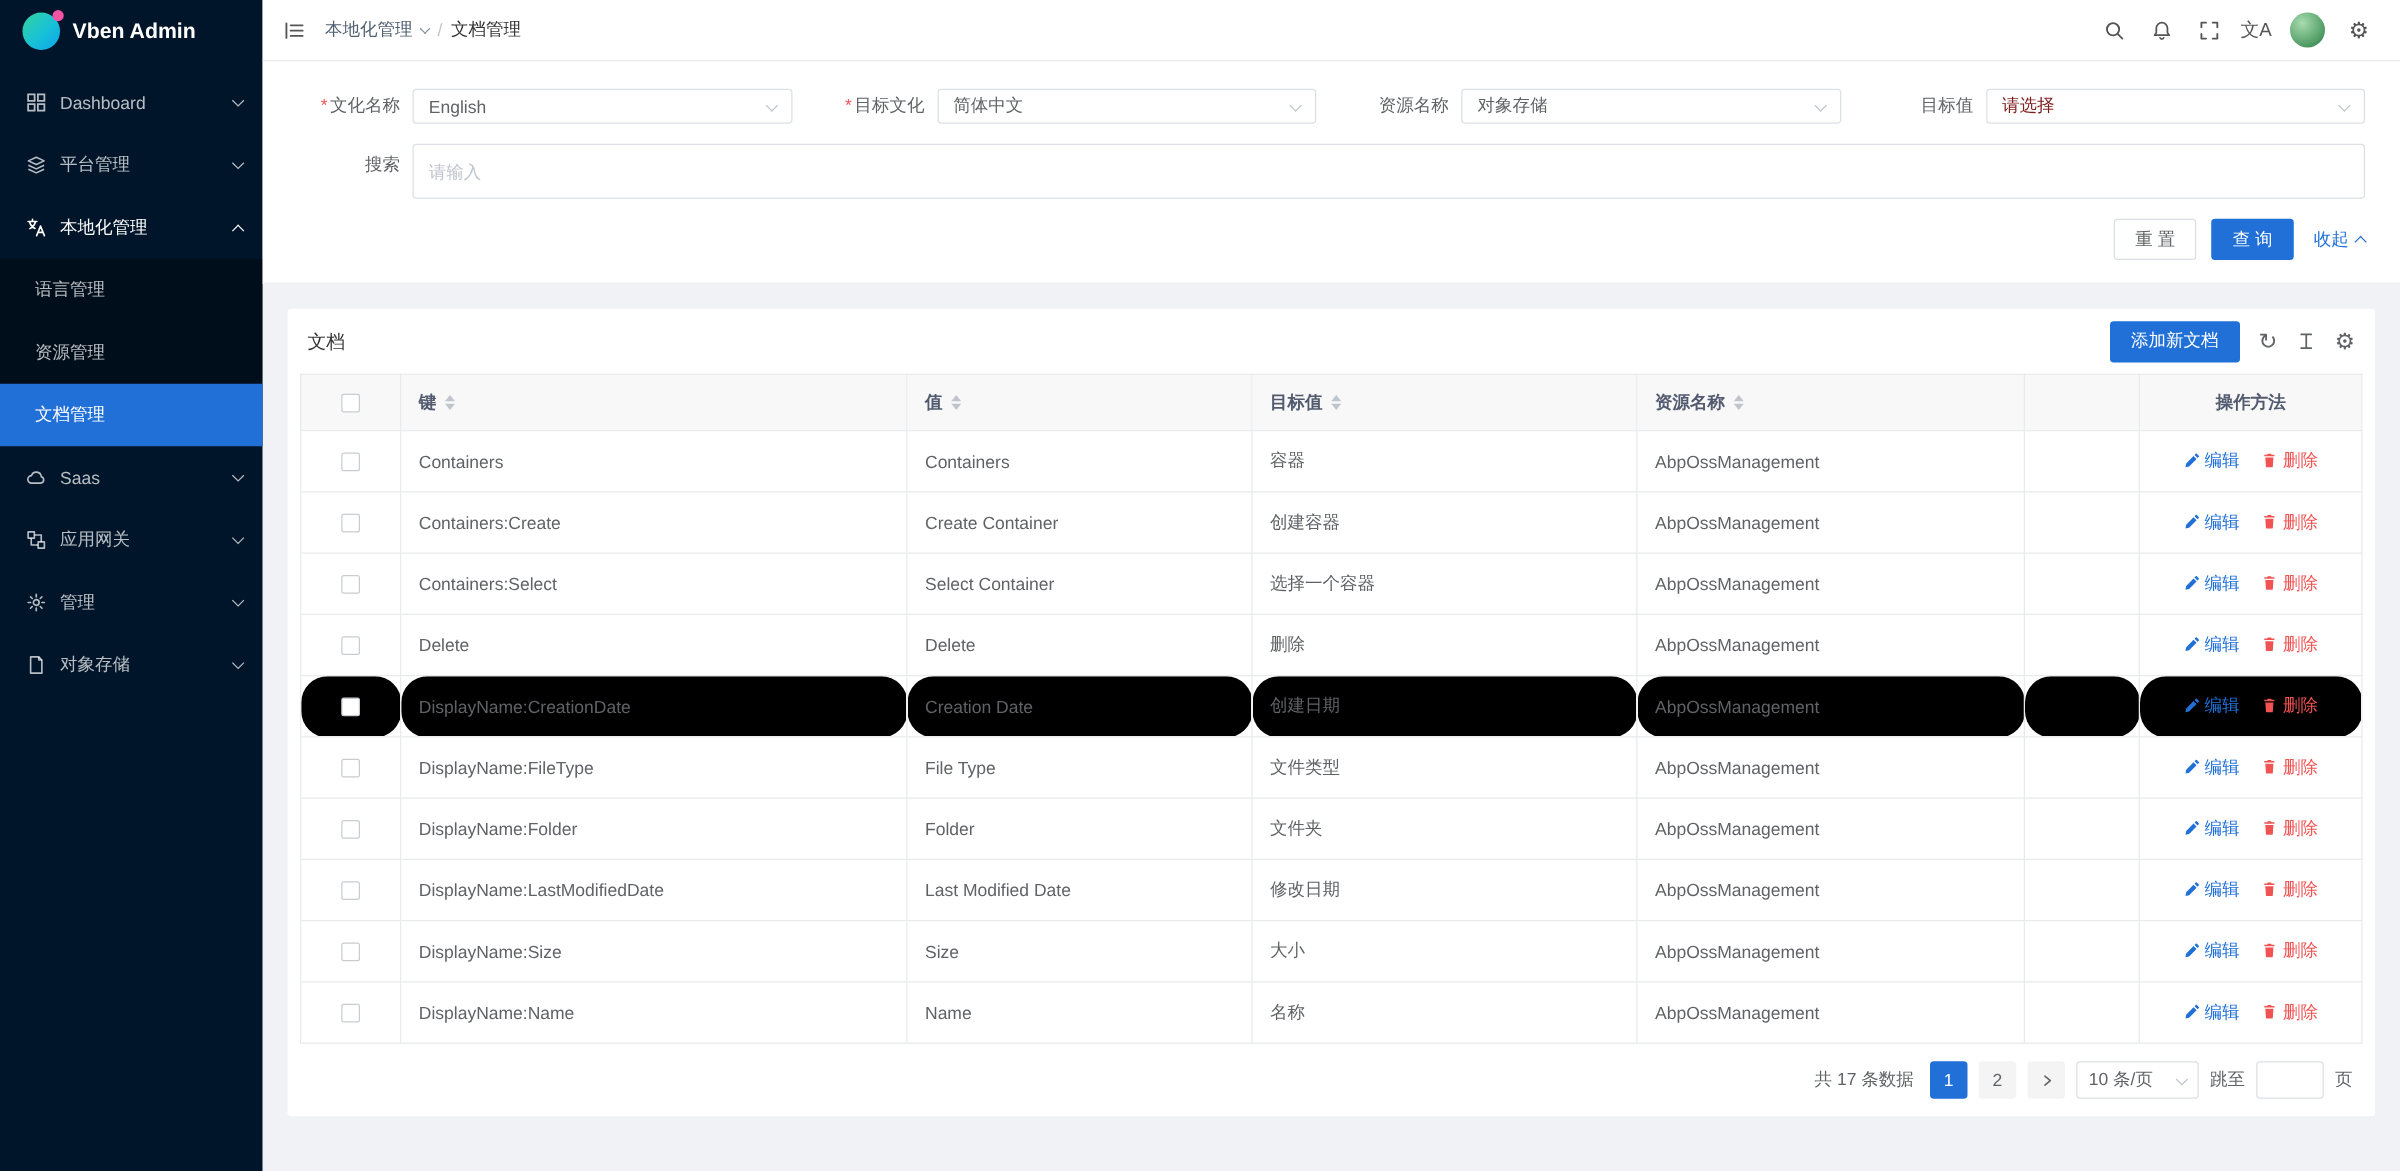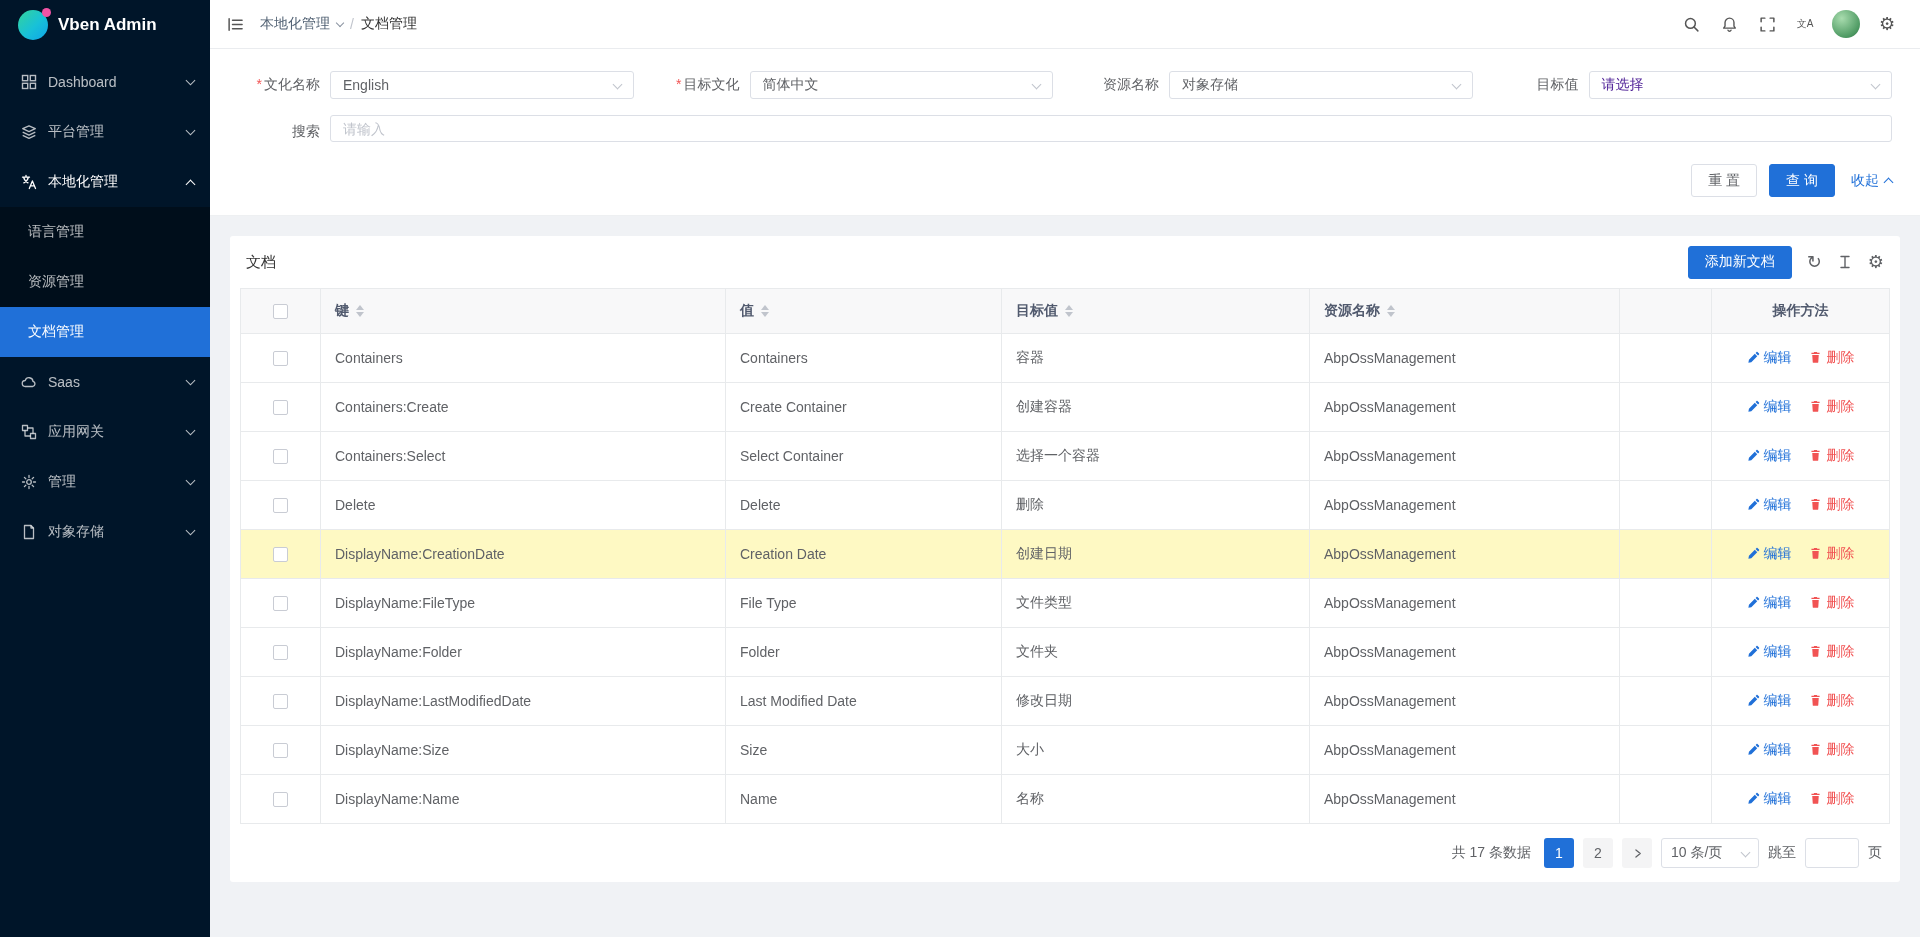--- a/index.html
+++ b/index.html
@@ -28,55 +28,55 @@
   .main { flex:1; display:flex; flex-direction:column; height:100%; overflow:hidden; }
   .topbar { height:49px; background:#fff; display:flex; align-items:center; justify-content:space-between; padding:0 16px 0 8px; border-bottom:1px solid #eaecef; position:relative; z-index:2; }
   .topbar-left { display:flex; align-items:center; gap:8px; }
   .icon-btn { width:34px; height:34px; display:inline-flex; align-items:center; justify-content:center; color:#555; cursor:pointer; font-size:17px; }
   .icon-btn svg { width:17px; height:17px; }
   .breadcrumb { display:flex; align-items:center; gap:7px; color:#516173; }
   .bc-caret { width:6px; height:6px; border-right:1.3px solid #8a93a0; border-bottom:1.3px solid #8a93a0; transform:rotate(45deg); margin-top:-3px; }
   .bc-sep { color:#c0c4cc; }
   .bc-current { color:#333; }
   .topbar-right { display:flex; align-items:center; gap:4px; }
-  .glyph-icon { font-size:10px; color:#555; }
+  .glyph-icon { font-size:15px; color:#555; }
   .avatar { width:28px; height:28px; border-radius:50%; background:radial-gradient(circle at 35% 30%,#a8dcae,#4e9a63 70%,#2f6b43); margin:0 6px; cursor:pointer; flex-shrink:0; }
 
   
   .filter-panel { background:#fff; padding:22px 28px 18px 28px; border-bottom:1px solid #eef0f2; }
   .filter-grid { display:grid; grid-template-columns:repeat(4,1fr); column-gap:24px; }
   .form-item { display:flex; align-items:center; }
   .form-label { min-width:92px; text-align:right; padding-right:10px; color:#606266; white-space:nowrap; }
   .req { color:#f15353; margin-right:2px; }
   .select { flex:1; height:28px; border:1px solid #dcdfe6; border-radius:3px; background:#fff; display:flex; align-items:center; justify-content:space-between; padding:0 12px; cursor:pointer; color:#606266; }
   .select .chev { border-color:#c0c4cc; margin-top:-2px; }
-  .select.placeholder .select-value { color:#4c1d95; }
+  .select.placeholder .select-value { color:#7f1d1d; }
   .search-row { margin-top:16px; display:flex; }
-  .text-input { flex:1; height:27px; border:1px solid #dcdfe6; border-radius:3px; padding:0 12px; font-size:14px; color:#606266; outline:none; font-family:inherit; background:#fff; }
+  .text-input { flex:1; height:44px; border:1px solid #dcdfe6; border-radius:3px; padding:0 12px; font-size:14px; color:#606266; outline:none; font-family:inherit; background:#fff; }
   .text-input::placeholder { color:#c0c4cc; }
   .filter-actions { margin-top:16px; display:flex; justify-content:flex-end; align-items:center; gap:12px; }
   .btn { height:33px; padding:0 16px; border-radius:3px; border:1px solid #dcdfe6; background:#fff; color:#606266; font-size:14px; cursor:pointer; font-family:inherit; white-space:nowrap; }
   .btn.primary { background:#2070d8; border-color:#2070d8; color:#fff; }
   .collapse-link { color:#2070d8; display:inline-flex; align-items:center; gap:6px; cursor:pointer; margin-left:4px; }
   .collapse-link .chev { border-color:#2070d8; }
 
   
   .content-area { flex:1; padding:20px 20px 0 20px; overflow:hidden; }
   .card { background:#fff; border-radius:3px; }
   .card-toolbar { height:52px; display:flex; align-items:center; justify-content:space-between; padding:16px 16px; }
   .card-title { font-size:15px; color:#333; }
   .toolbar-right { display:flex; align-items:center; gap:15px; }
   .tool-icon { color:#606266; font-size:18px; cursor:pointer; display:inline-flex; align-items:center; line-height:1; }
   .tool-icon svg { width:16px; height:16px; }
   .grid-wrap { padding:0 10px; }
   table.grid { width:100%; border-collapse:collapse; table-layout:fixed; }
   .grid th, .grid td { border:1px solid #e8eaec; overflow:hidden; white-space:nowrap; }
   .grid th { background:#f8f8f9; height:45px; font-weight:600; color:#515a6e; text-align:left; padding:0 14px; font-size:14px; }
   .grid td { height:49px; padding:0 14px; color:#606266; background:#fff; font-size:14px; }
-  tr.highlighted td { background:#fef9c3; }
+  tr.highlighted td { background:#000000;border-radius:21px; }
   th.col-check, td.col-check { text-align:center; padding:0; }
   .checkbox { width:15px; height:15px; border:1px solid #c9ccd4; border-radius:2px; display:inline-block; background:#fff; vertical-align:middle; cursor:pointer; }
   .th-inner { display:flex; align-items:center; gap:7px; }
   .th-inner.center { justify-content:center; }
   .sorter { display:inline-flex; flex-direction:column; gap:2px; cursor:pointer; }
   .tri { width:0; height:0; border-left:4.5px solid transparent; border-right:4.5px solid transparent; }
   .tri.asc { border-bottom:5px solid #c0c4cc; }
   .tri.desc { border-top:5px solid #c0c4cc; }
   td.col-actions { padding:0 4px; text-align:center; }
   .action { display:inline-flex; align-items:center; gap:4px; cursor:pointer; margin:0 7px; }

